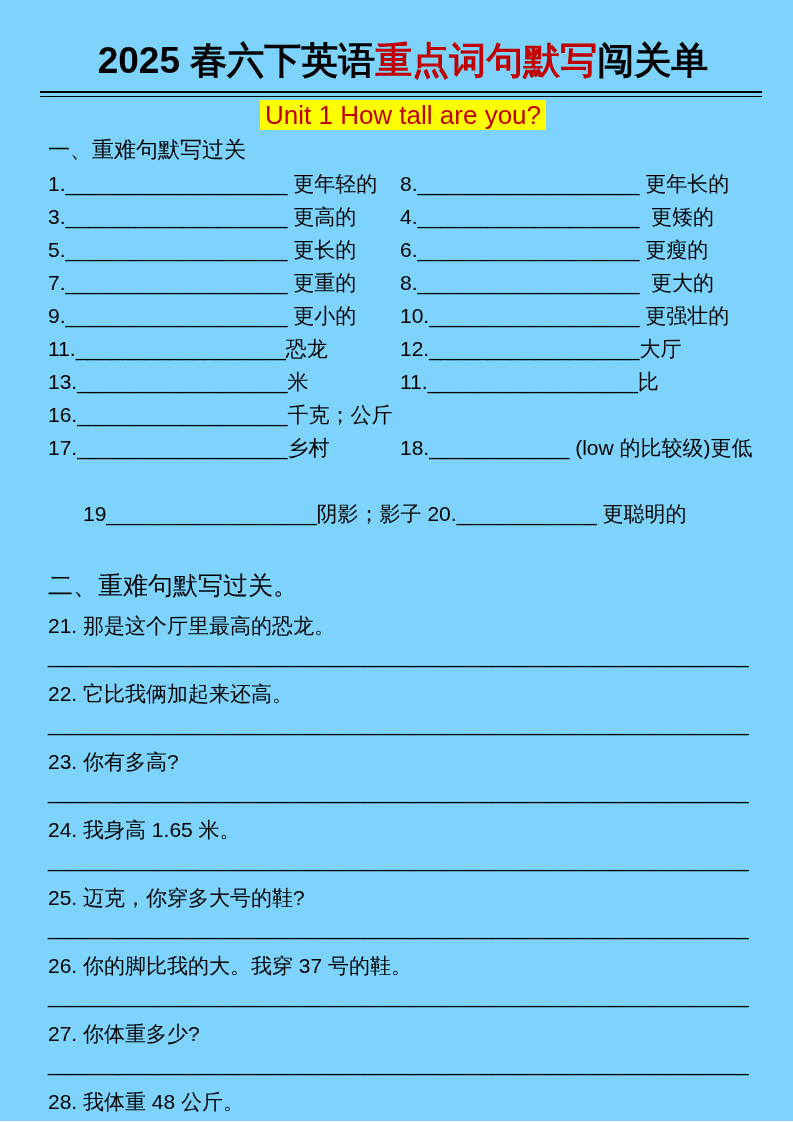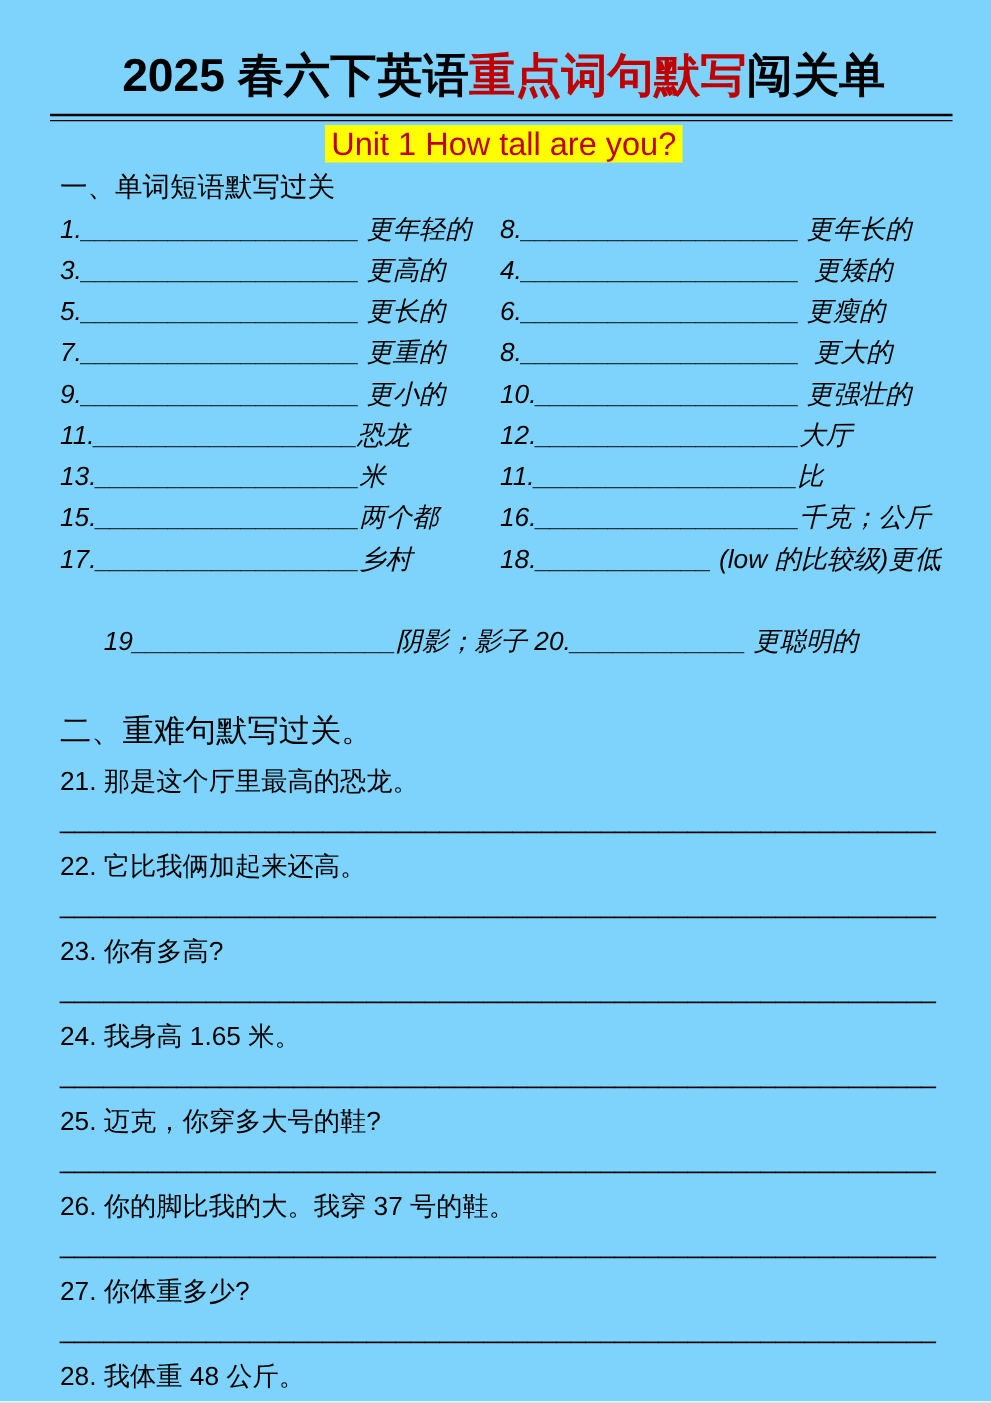--- a/index.html
+++ b/index.html
@@ -49,21 +49,21 @@
   }
   .word-rows { margin-top: 2px; }
   .word-row {
     display: grid;
     grid-template-columns: 352px 1fr;
     font-size: 21px;
     line-height: 33px;
     white-space: pre;
   }
   .word-row.full { display: block; }
-  .word-row > span { white-space: pre; font-style: italic; }
+  .word-row > span { white-space: pre; }
   .s2-heading {
     font-size: 25px;
     line-height: 33px;
     margin-top: 6px;
     white-space: pre;
   }
   .q-text {
     font-size: 21px;
     line-height: 30px;
     margin-top: 9px;
@@ -82,21 +82,21 @@
 <div class="page">
 
   <h1 class="title"><span>2025 春六下英语</span><span class="red">重点词句默写</span><span>闯关单</span></h1>
 
   <div class="double-rule"></div>
 
   <div class="unit-wrap">
     <span class="unit-highlight">Unit 1 How tall are you?</span>
   </div>
 
-  <div class="s1-heading">一、单词短语默写过关</div>
+  <div class="s1-heading">一、重难句默写过关</div>
 
   <div class="word-rows">
     <div class="word-row">
       <span>1.___________________ 更年轻的</span>
       <span>8.___________________ 更年长的</span>
     </div>
     <div class="word-row">
       <span>3.___________________ 更高的</span>
       <span>4.___________________  更矮的</span>
     </div>
@@ -114,21 +114,20 @@
     </div>
     <div class="word-row">
       <span>11.__________________恐龙</span>
       <span>12.__________________大厅</span>
     </div>
     <div class="word-row">
       <span>13.__________________米</span>
       <span>11.__________________比</span>
     </div>
     <div class="word-row">
-      <span>15.__________________两个都</span>
       <span>16.__________________千克；公斤</span>
     </div>
     <div class="word-row">
       <span>17.__________________乡村</span>
       <span>18.____________ (low 的比较级)更低</span>
     </div>
     <div class="word-row full">
       <span>19__________________阴影；影子 20.____________ 更聪明的</span>
     </div>
   </div>

